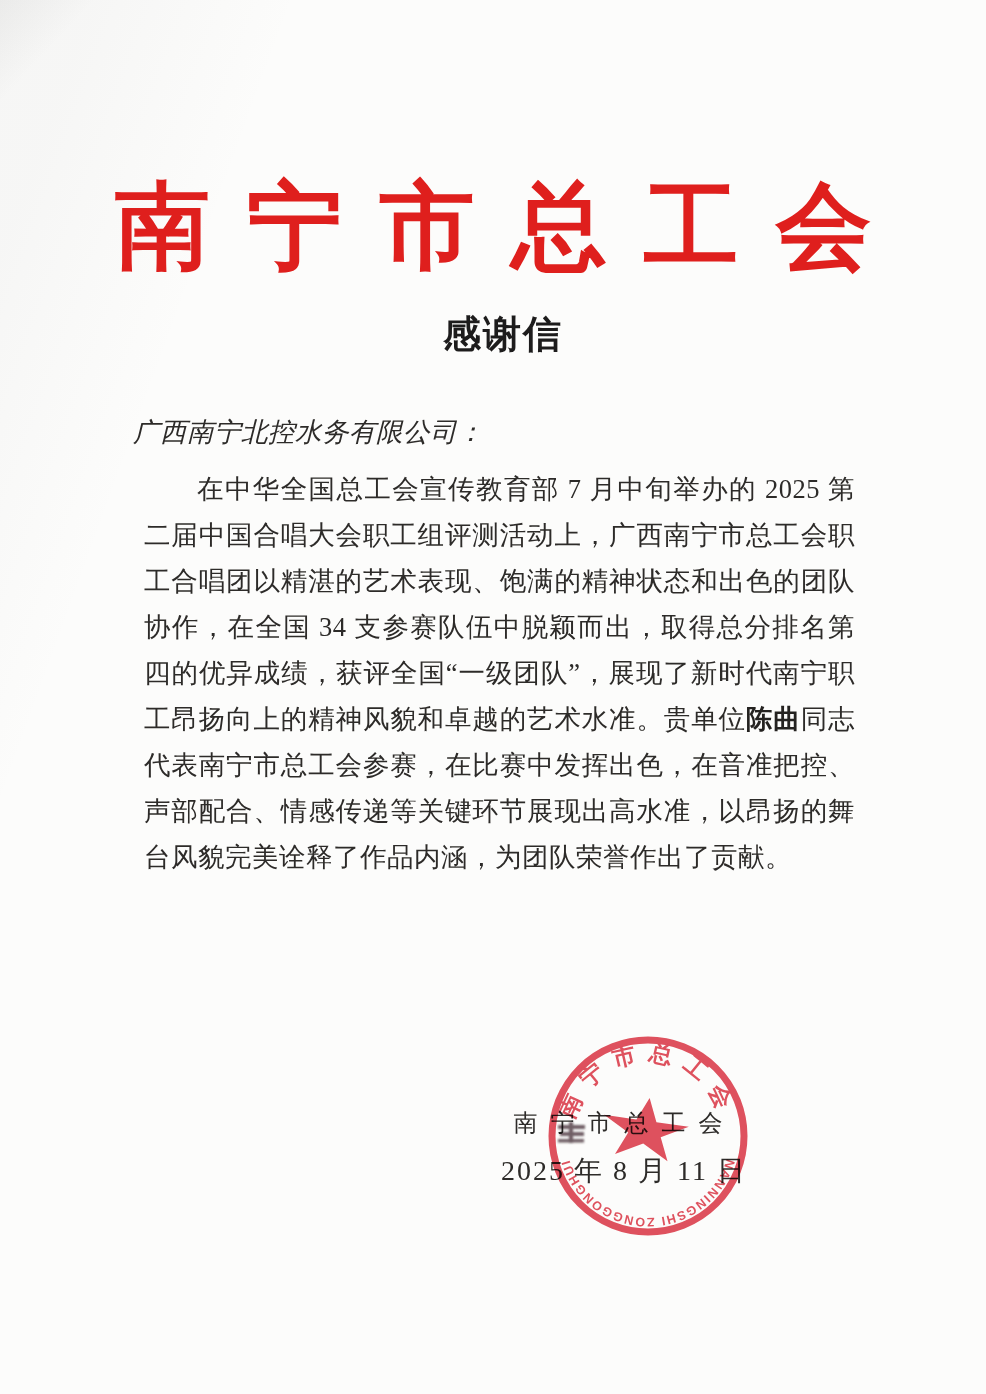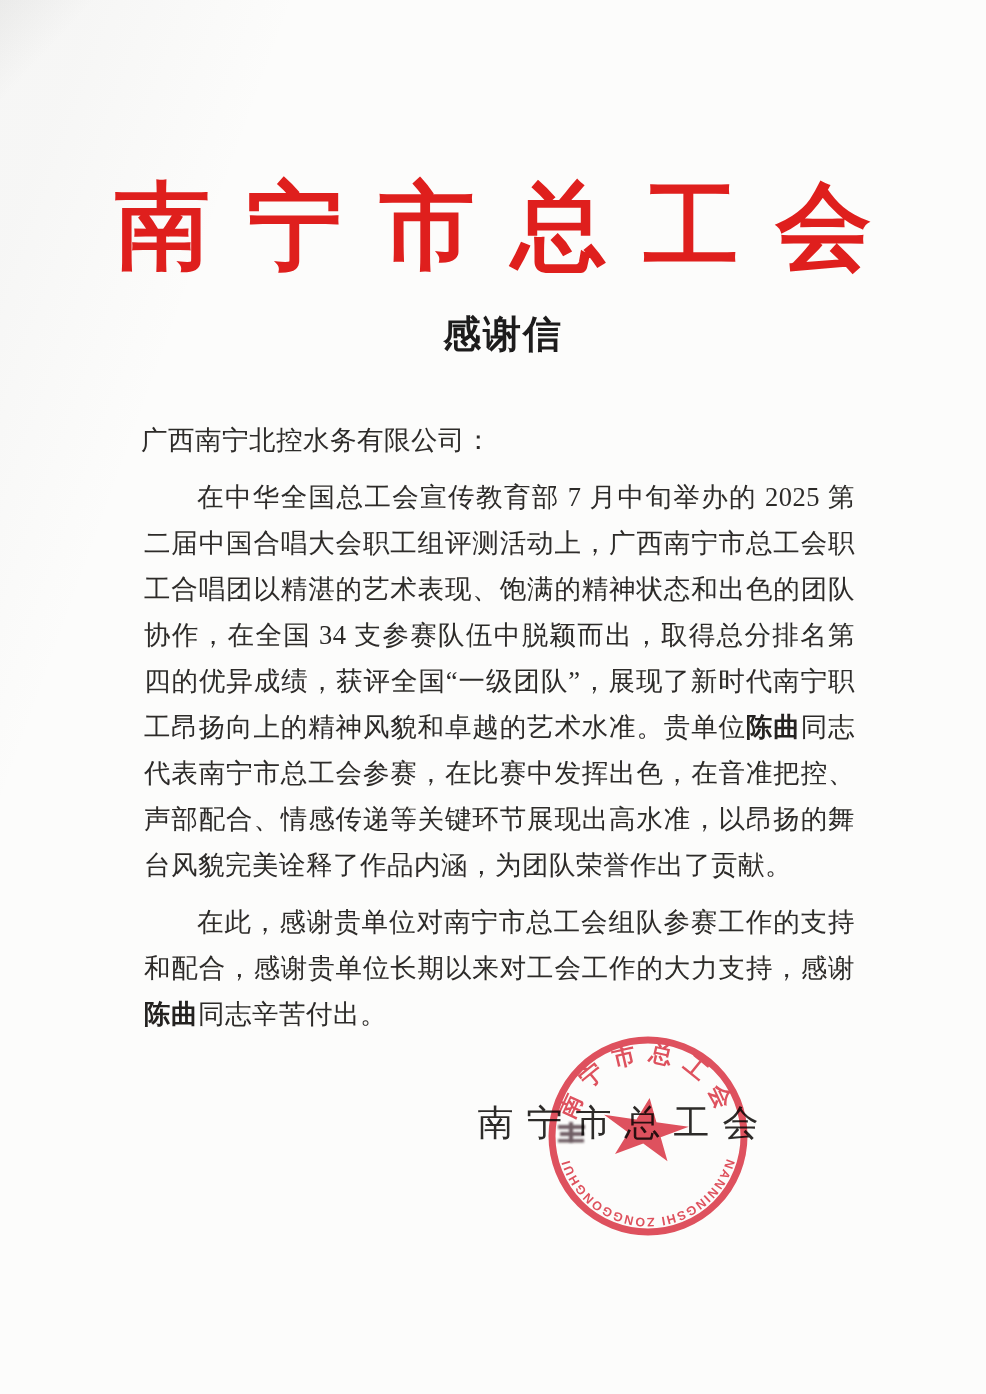--- a/index.html
+++ b/index.html
@@ -30,26 +30,26 @@
     position:absolute;top:309px;left:0;width:100%;margin:0;
     text-align:center;transform:translateX(10px);
     font-size:38px;font-weight:bold;letter-spacing:2px;
     color:#1d1c1c;
   }
   .body-text{
     position:absolute;top:409px;left:133px;width:733px;
     font-size:26.5px;line-height:46px;letter-spacing:0.5px;
     color:#2d2b29;text-align:justify;
   }
-  .salutation{margin:8px;}
+  .salutation{margin:0;font-style:italic;}
   .para{margin:11px;text-indent:2em;}
   .bold-name{font-weight:bold;color:#242220;}
   .sig-org{
     position:absolute;top:1106px;left:462px;width:312px;
-    text-align:center;font-size:36px;line-height:34px;
+    text-align:center;font-size:24px;line-height:34px;
     letter-spacing:13px;text-indent:13px;
     color:#2d2b29;white-space:nowrap;
   }
   .sig-date{
     position:absolute;top:1154px;left:448px;width:352px;
     text-align:center;font-size:28px;line-height:34px;letter-spacing:2px;
     color:#2d2b29;white-space:nowrap;
   }
   .stamp{
     position:absolute;left:538px;top:1026px;width:220px;height:220px;
@@ -71,26 +71,26 @@
       <span>工</span>
       <span>会</span>
     </div>
 
   <h1 class="doc-title">感谢信</h1>
 
   <div class="body-text">
     <div class="salutation">广西南宁北控水务有限公司：</div>
     <div id="paragraphs">
         <p class="para"><span>在中华全国总工会宣传教育部 7 月中旬举办的 2025 第二届中国合唱大会职工组评测活动上，广西南宁市总工会职工合唱团以精湛的艺术表现、饱满的精神状态和出色的团队协作，在全国 34 支参赛队伍中脱颖而出，取得总分排名第四的优异成绩，获评全国“一级团队”，展现了新时代南宁职工昂扬向上的精神风貌和卓越的艺术水准。贵单位</span><span class="bold-name">陈曲</span><span>同志代表南宁市总工会参赛，在比赛中发挥出色，在音准把控、声部配合、情感传递等关键环节展现出高水准，以昂扬的舞台风貌完美诠释了作品内涵，为团队荣誉作出了贡献。</span></p>
-        <p class="para"><span>在此，感谢贵单位对南宁市总工会组队参赛工作的支持和配合，感谢贵单位长期以来对工会工作的大力支持，感谢</span><span class="bold-name">陈曲</span><span>同志辛苦付出。</span></p>
       </div>
   </div>
 
   <div class="sig-org">南宁市总工会</div>
 
+  <div class="sig-date">2025 年 8 月 11 日</div>
 
   <svg class="stamp" viewBox="0 0 220 220">
     <defs>
       <path id="stampTopArc" d="M 35,110 A 75,75 0 0 1 185,110"></path>
       <path id="stampBottomArc" d="M 192,110 A 82,82 0 0 1 28,110"></path>
       <filter id="inkBlur" x="-30%" y="-30%" width="160%" height="160%">
         <feGaussianBlur stdDeviation="0.9"></feGaussianBlur>
       </filter>
       <filter id="stampSoft" x="-10%" y="-10%" width="120%" height="120%">
         <feGaussianBlur stdDeviation="0.5"></feGaussianBlur>

